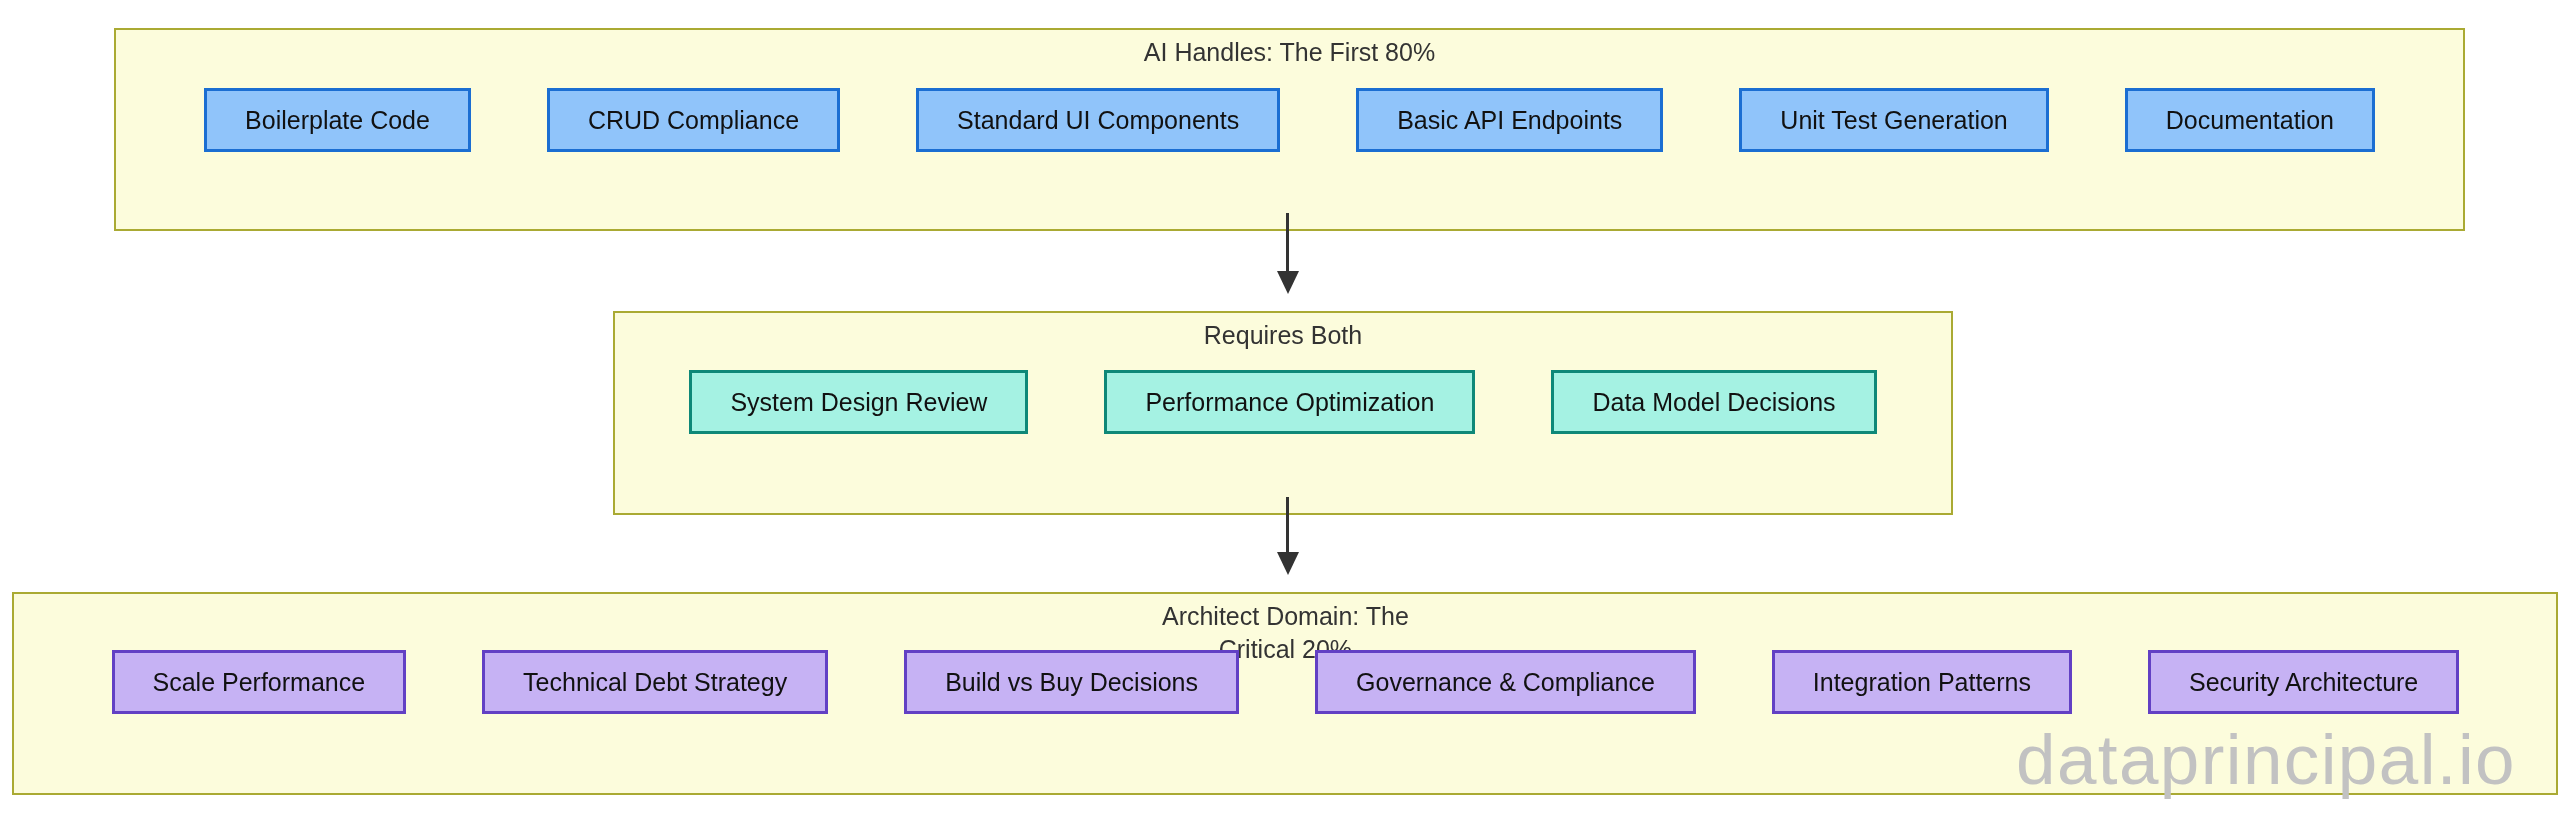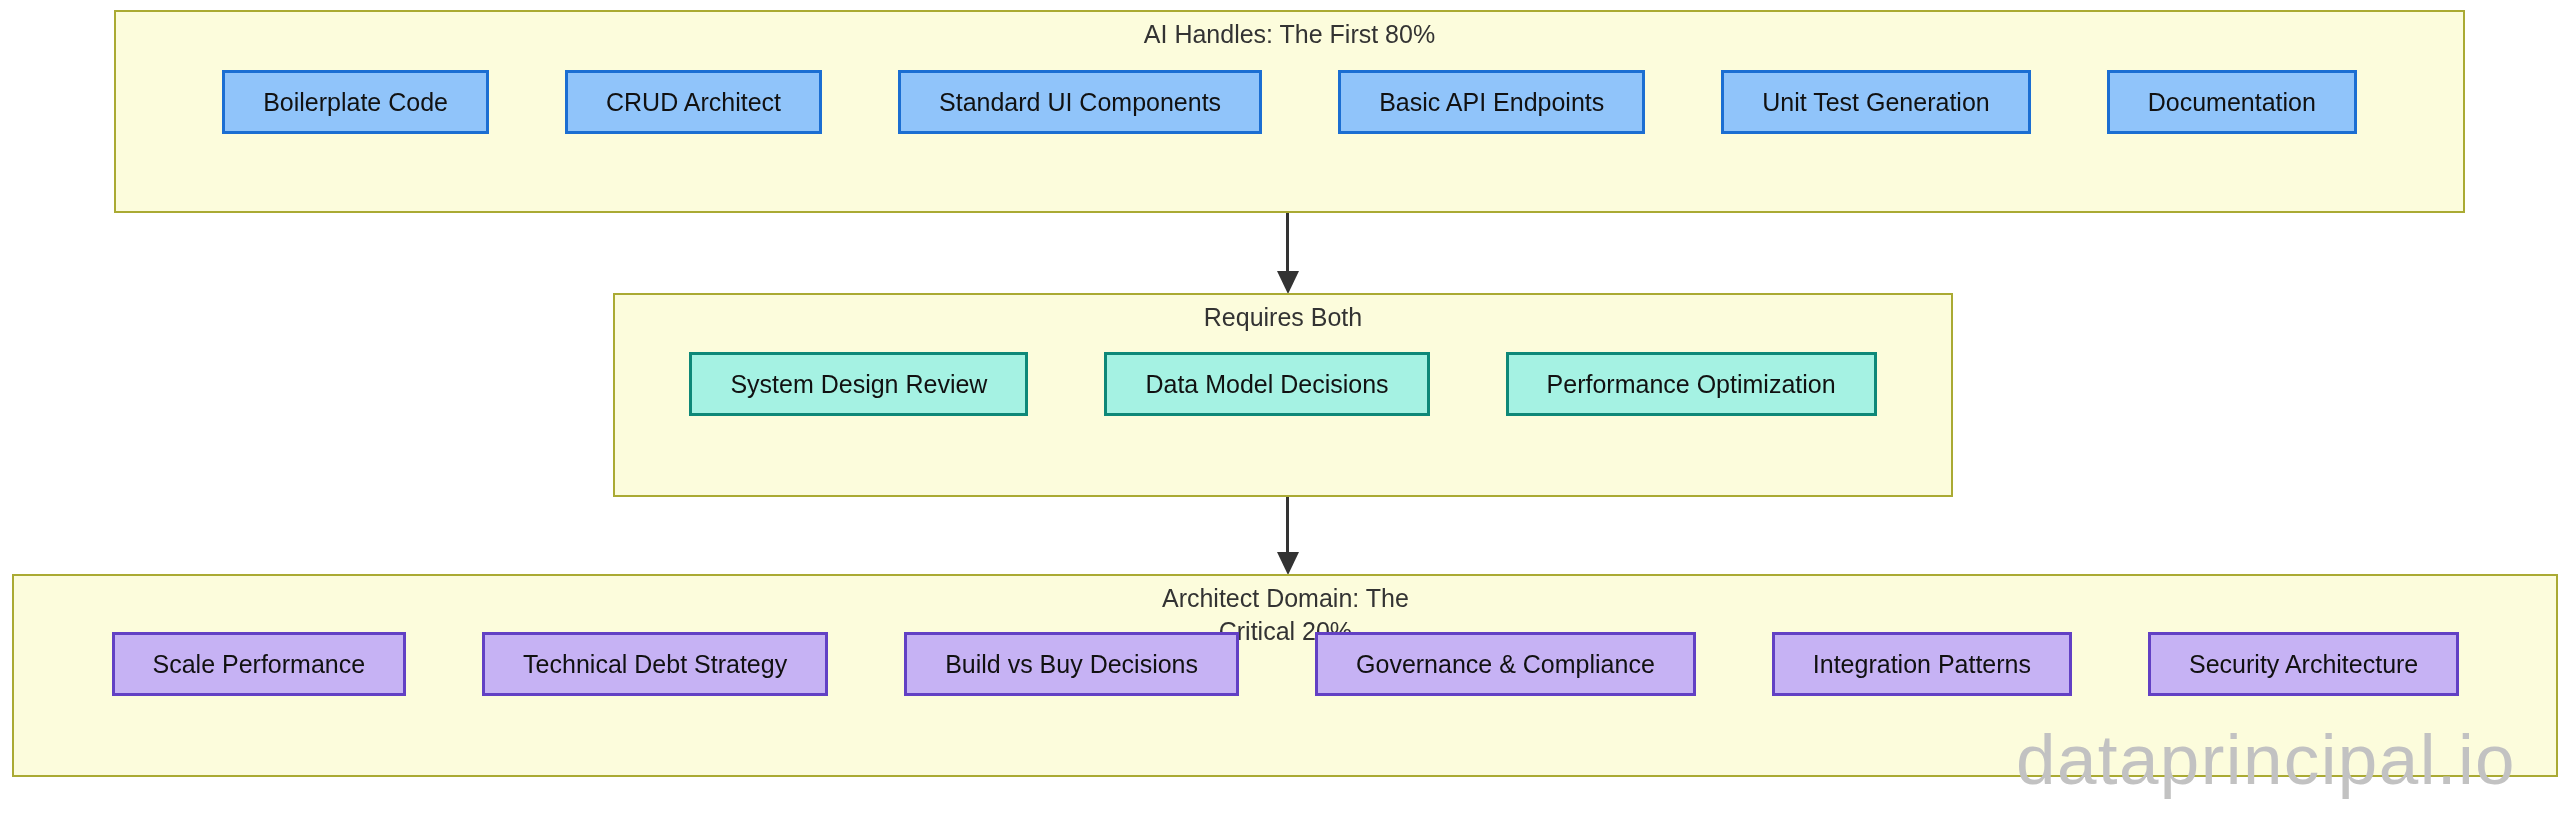--- a/index.html
+++ b/index.html
@@ -9,20 +9,21 @@
     height: 833px;
     background: #ffffff;
     font-family: "Liberation Sans", sans-serif;
     overflow: hidden;
   }
   .group {
     position: absolute;
     background: #fcfcdc;
     border: 2.1px solid #aaaa33;
     box-sizing: border-box;
+    margin-top: 18px;
   }
   #group-top    { left: 114px; top: 10.3px;  width: 2351px; height: 203px; }
   #group-middle { left: 613px; top: 293px; width: 1340px; height: 204px; }
   #group-bottom { left: 12.4px;  top: 574px; width: 2546px; height: 203px; }
   .group-title {
     position: absolute;
     top: 6.2px; left: 0; right: 0;
     text-align: center;
     font-size: 25px;
     line-height: 33px;
@@ -98,39 +99,39 @@
 </style>
 </head>
 <body>
 
 <div id="canvas">
 
   <div class="group" id="group-top">
     <div class="group-title">AI Handles: The First 80%</div>
     <div class="row">
       <div class="node node-blue">Boilerplate Code</div>
-      <div class="node node-blue">CRUD Architect</div>
+      <div class="node node-blue">CRUD Compliance</div>
       <div class="node node-blue">Standard UI Components</div>
       <div class="node node-blue">Basic API Endpoints</div>
       <div class="node node-blue">Unit Test Generation</div>
       <div class="node node-blue">Documentation</div>
     </div>
   </div>
 
   <div class="arrow" id="arrow-1">
     <div class="arrow-line"></div>
     <div class="arrow-head"></div>
   </div>
 
   <div class="group" id="group-middle">
     <div class="group-title">Requires Both</div>
     <div class="row">
       <div class="node node-teal">System Design Review</div>
+      <div class="node node-teal">Performance Optimization</div>
       <div class="node node-teal">Data Model Decisions</div>
-      <div class="node node-teal">Performance Optimization</div>
     </div>
   </div>
 
   <div class="arrow" id="arrow-2">
     <div class="arrow-line"></div>
     <div class="arrow-head"></div>
   </div>
 
   <div class="group" id="group-bottom">
     <div class="group-title">Architect Domain: The Critical 20%</div>

